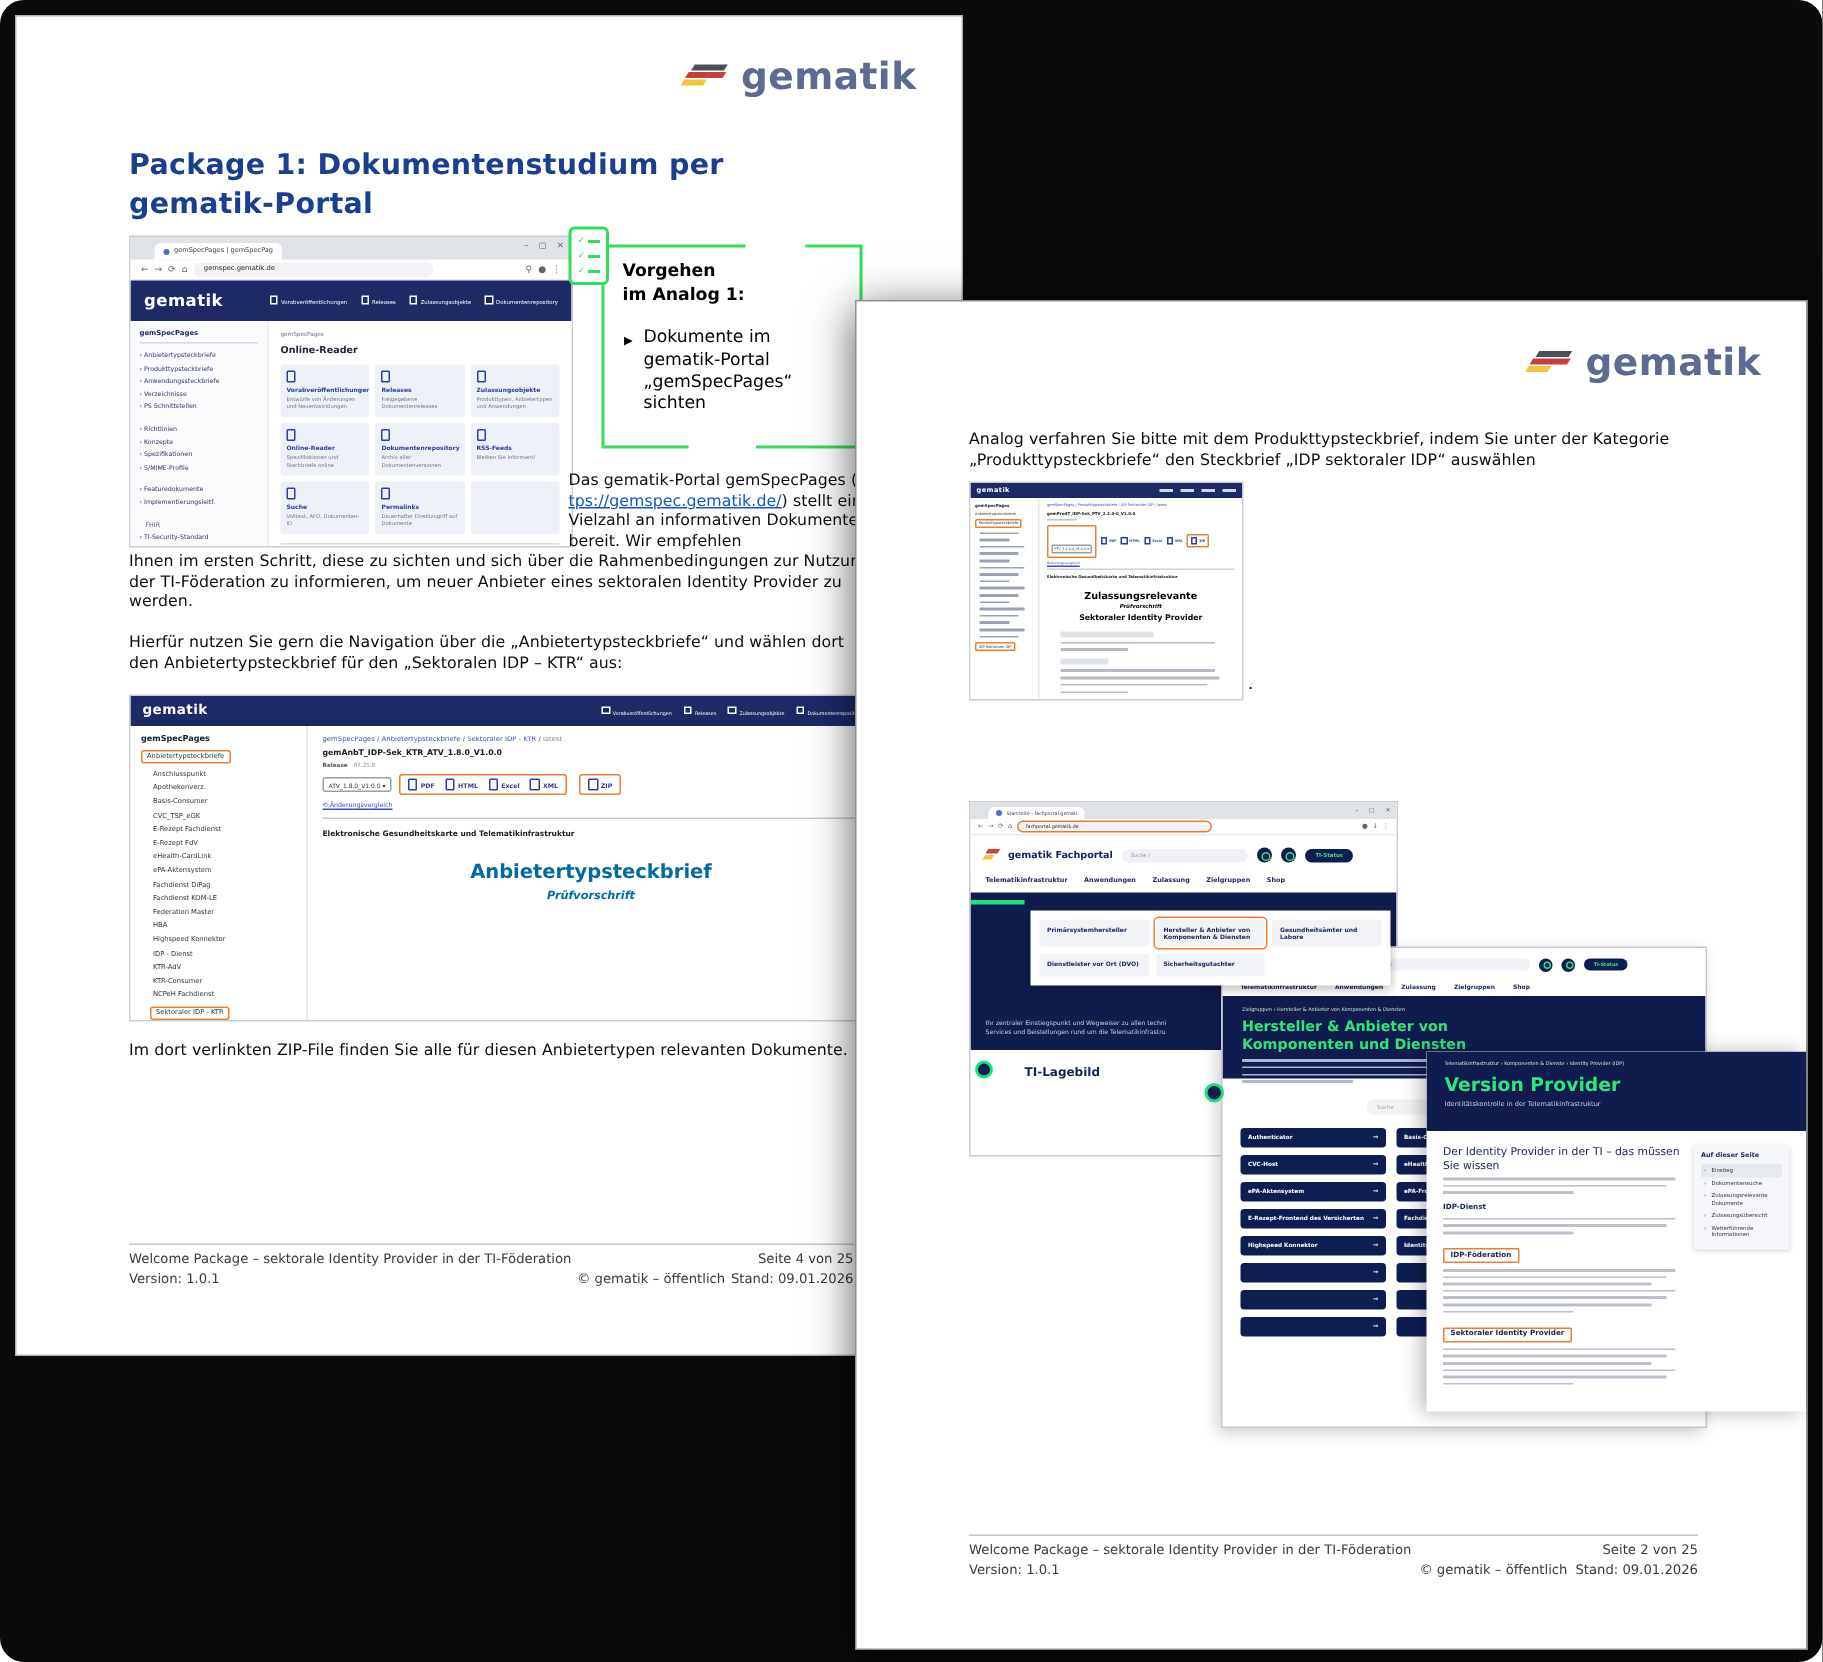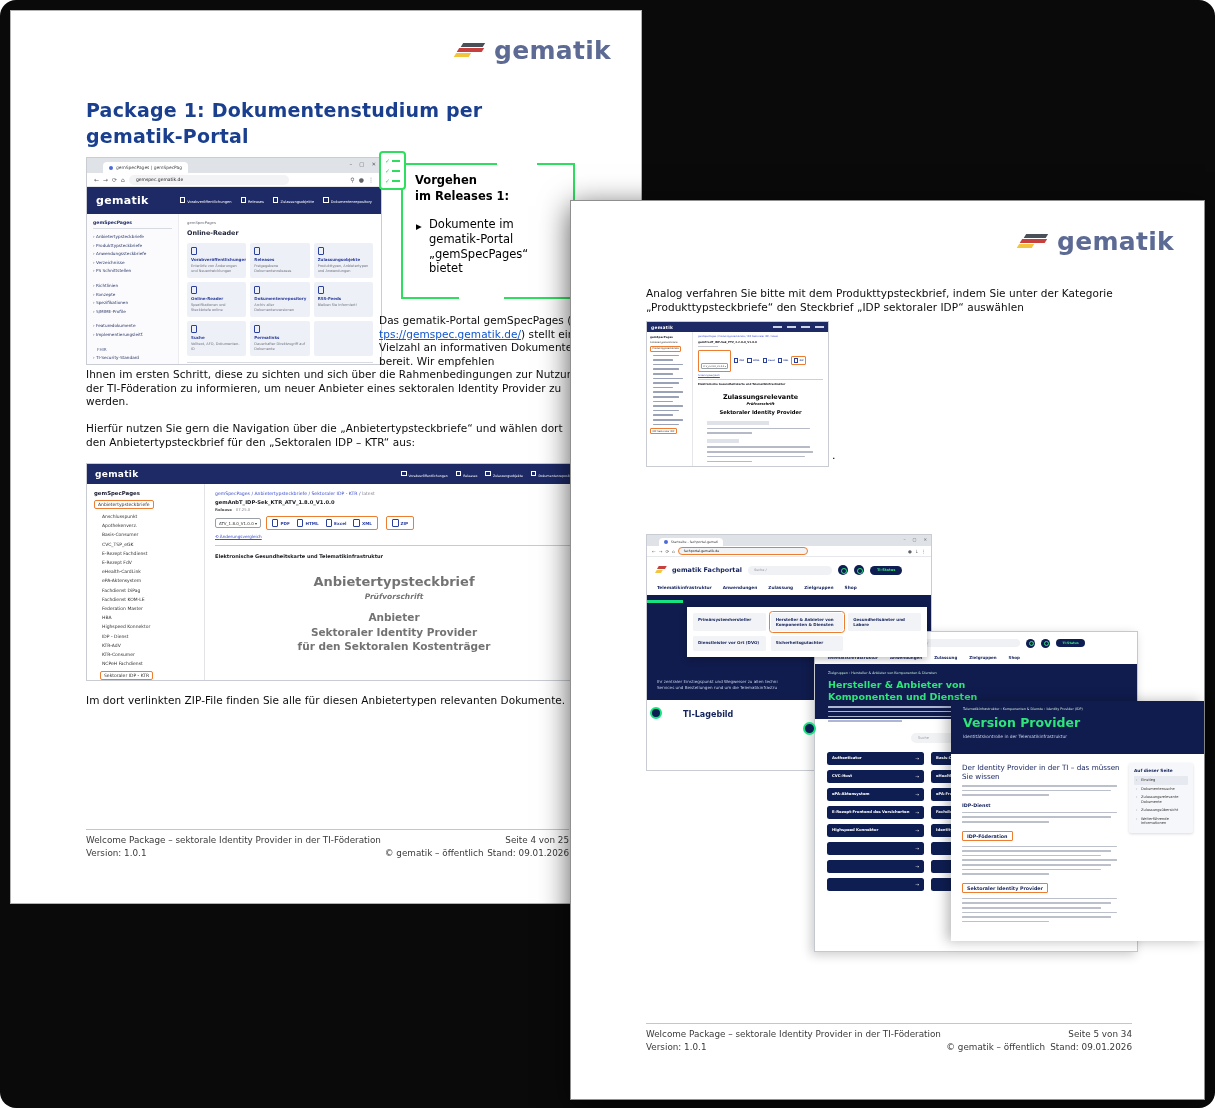--- a/index.html
+++ b/index.html
@@ -96,21 +96,21 @@
 .btnrow{display:flex;align-items:center;gap:5px;margin-top:4px}
 .vsel{border:1px solid #9aa0a6;border-radius:2px;font-size:4px;padding:1.5px 3px;color:#333;background:#fff;white-space:nowrap}
 .fbgroup{display:flex;gap:7px;border:1.4px solid #ed7d31;border-radius:2px;padding:2px 5px}
 .fbtn{display:flex;align-items:center;gap:2px;font-size:4.2px;color:#2b3f9e;font-weight:bold;white-space:nowrap}
 .fbtn::before{content:"";width:4.5px;height:6px;border:1px solid #2b3f9e;border-radius:1px}
 .zipwrap{border:1.4px solid #ed7d31;border-radius:2px;padding:2px 5px;margin-left:3px;display:flex}
 .cmp{font-size:4.2px;color:#3b4ccc;margin-top:4px;text-decoration:underline}
 .cmp::before{content:"⟲ ";text-decoration:none}
 .mhr{border:none;border-top:1px solid #c9c9cf;margin:6px 0 7px}
 .egk{font-size:5px;font-weight:bold;color:#16191f}
-.title2{text-align:center;margin-top:15px;color:#737373}
+.title2{text-align:center;margin-top:15px;color:#0369a1}
 .t2a{font-size:13px;font-weight:bold}
 .t2b{font-size:7.5px;font-weight:bold;font-style:italic;margin-top:3px}
 .t2c{font-size:10.5px;font-weight:bold;margin-top:9px;line-height:14.5px}
 
 #b3 .pheader{height:10px;padding:0 4px}
 #b3 .pbrand{font-size:4.4px}
 .b3nav{display:flex;gap:5px}
 .b3nav i{width:9px;height:1.4px;background:#cfd3e6}
 .sb3{width:46px;border-right:1px solid #e6e6ea;padding:3px;font-size:2.4px;color:#333;overflow:hidden}
 .sb3 .t{font-weight:bold;font-size:2.7px;margin-bottom:2px;color:#14192e}
@@ -354,25 +354,25 @@
         <span class="row">
             <span class="chk">✓</span>
             <span class="ln"></span>
           </span>
         <span class="row">
             <span class="chk">✓</span>
             <span class="ln"></span>
           </span>
       </div>
       <div class="ctitle">Vorgehen
-im Releases 1:</div>
+im Analog 1:</div>
       <div class="cbullet">Dokumente im
 gematik-Portal
 „gemSpecPages“
-bietet</div>
+sichten</div>
     </div>
 
     <div class="para" style="left:368px;top:303px;width:205px">
       <span>Das gematik-Portal gemSpecPages (</span><a class="link" href="#">https://gemspec.gematik.de/</a><span>) stellt eine Vielzahl an informativen Dokumenten bereit. Wir empfehlen</span>
     </div>
     <div class="para" style="left:75px;top:357px;width:496px">Ihnen im ersten Schritt, diese zu sichten und sich über die Rahmenbedingungen zur Nutzung der TI-Föderation zu informieren, um neuer Anbieter eines sektoralen Identity Provider zu werden.</div>
     <div class="para" style="left:75px;top:411px;width:496px">Hierfür nutzen Sie gern die Navigation über die „Anbietertypsteckbriefe“ und wählen dort den Anbietertypsteckbrief für den „Sektoralen IDP – KTR“ aus:</div>
 
     <div class="browser" id="b2" style="left:75px;top:452px;width:498px;height:218px">
       <div class="pheader">
@@ -431,25 +431,20 @@
             <span class="zipwrap">
               <span class="fbtn">ZIP</span>
             </span>
           </div>
           <div class="cmp">Änderungsvergleich</div>
           <hr class="mhr">
           <div class="egk">Elektronische Gesundheitskarte und Telematikinfrastruktur</div>
           <div class="title2">
             <div class="t2a">Anbietertypsteckbrief</div>
             <div class="t2b">Prüfvorschrift</div>
-            <div class="t2c">
-              <div>Anbieter</div>
-              <div>Sektoraler Identity Provider</div>
-              <div>für den Sektoralen Kostenträger</div>
-            </div>
           </div>
         </div>
       </div>
     </div>
 
     <div class="para" style="left:75px;top:683px;width:496px">Im dort verlinkten ZIP-File finden Sie alle für diesen Anbietertypen relevanten Dokumente.</div>
 
     <div class="pfooter" style="left:75px;top:818px;width:483px">
       <div class="pfl">
         <div>Welcome Package – sektorale Identity Provider in der TI-Föderation</div>
@@ -809,19 +804,19 @@
     </div>
 
 
     <div class="pfooter" style="left:75px;top:822px;width:486px">
       <div class="pfl">
         <div>Welcome Package – sektorale Identity Provider in der TI-Föderation</div>
         <div>Version: 1.0.1</div>
       </div>
       <div class="pfc">© gematik – öffentlich</div>
       <div class="pfr">
-        <div>Seite 5 von 34</div>
+        <div>Seite 2 von 25</div>
         <div>Stand: 09.01.2026</div>
       </div>
     </div>
   </div>
 
 </div>
 
 </body></html>

